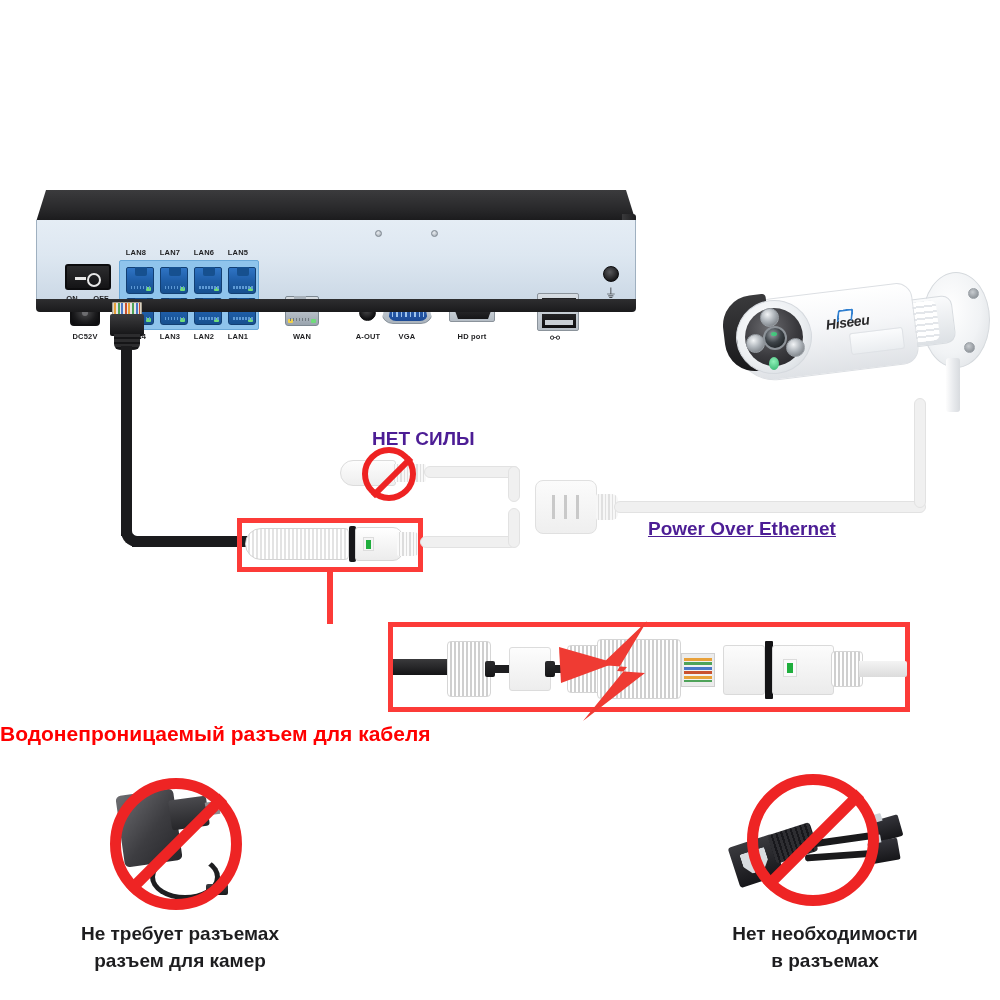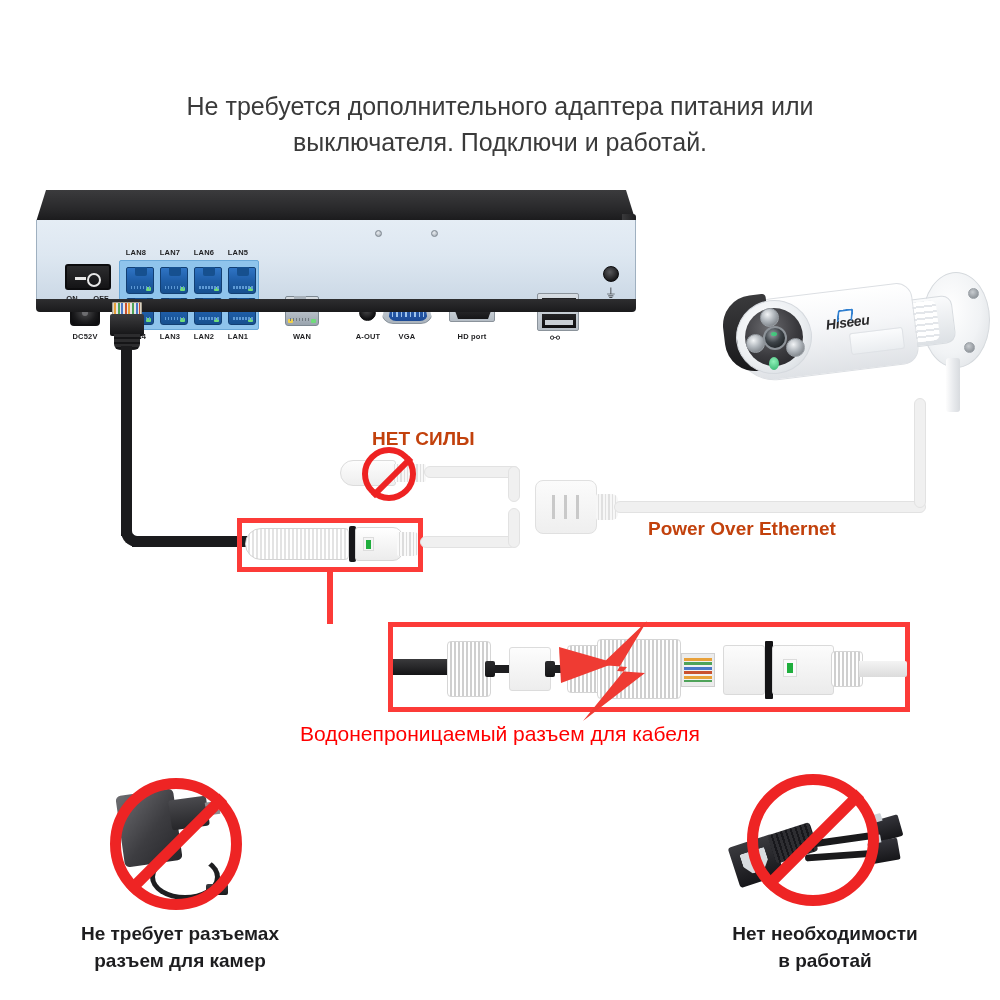--- a/index.html
+++ b/index.html
@@ -369,25 +369,25 @@
     position:absolute; background:#fafafa; border:1px solid #dcdcdc;
   }
   .d-ledbox::after { content:""; position:absolute; left:3px; top:3px; right:3px; bottom:3px;
     background:#1fae3d; }
   .d-greycable {
     position:absolute; background: linear-gradient(180deg,#f4f4f4,#dcdcdc);
   }
   .bolt-flash { position:absolute; left:160px; top:-6px; width:110px; height:102px; }
 
   .cap-red {
-    position:absolute; left:0; top:722px; width:1000px; text-align:center;
-    font-size:21px; font-weight:normal; color:#ff0000;
+    position:absolute; left:0; top:722px; width:1000px; 
+    font-size:21px; font-weight:bold; color:#ff0000;
   }
   .lbl-red {
-    position:absolute; font-size:19px; font-weight:bold; color:#c2410c;
+    position:absolute; font-size:19px; font-weight:bold; color:#4c1d95;
     white-space:nowrap;
   }
 
   
   .bottom { position:absolute; left:0; top:780px; width:1000px; height:220px; }
   .b-item { position:absolute; width:300px; height:220px; }
   .b-art { position:absolute; left:0; top:0; width:300px; height:130px; }
   .b-cap {
     position:absolute; left:0; top:140px; width:300px; text-align:center;
     font-size:19px; font-weight:bold; color:#1d1d1f; line-height:27px;
@@ -480,24 +480,20 @@
   .conn-plug::after {
     content:""; position:absolute; left:2px; top:-6px; width:12px; height:8px;
     background:#cfd4d9; border-radius:1px 1px 0 0;
   }
 </style>
 </head>
 <body>
 
 <div id="stage">
 
-  <div class="subtitle">
-    <span>Не требуется дополнительного адаптера питания или</span><br>
-    <span>выключателя. Подключи и работай.</span>
-  </div>
 
   <div class="nvr">
     <div class="nvr-topslab"></div>
     <div class="nvr-rightcap"></div>
     <div class="nvr-face">
 
       <div class="pwr-switch"></div>
       <div class="plabel" style="left:22px; top:74px; width:26px;">ON</div>
       <div class="plabel" style="left:50px; top:74px; width:28px;">OFF</div>
 
@@ -602,21 +598,21 @@
   </div>
   <div class="wht-cable" style="left:424px; top:466px; width:96px; height:12px; border-radius:6px;"></div>
   <div class="wht-cable" style="left:508px; top:466px; width:12px; height:36px; border-radius:6px;"></div>
 
   <div class="split-box"></div>
   <div class="split-nub"></div>
 
   <div class="wht-cable" style="left:614px; top:501px; width:312px; height:12px; border-radius:6px;"></div>
   <div class="wht-cable" style="left:914px; top:398px; width:12px; height:110px; border-radius:6px;"></div>
 
-  <div class="lbl-red" style="left:648px; top:518px;">Power Over Ethernet</div>
+  <div class="lbl-red" style="left:648px; top:518px;text-decoration:underline;">Power Over Ethernet</div>
 
   <div class="camera">
     <div class="cam-mount"></div>
     <div class="mount-screw" style="left:268px; top:30px;"></div>
     <div class="mount-screw" style="left:264px; top:84px;"></div>
     <div class="cam-neck"></div>
     <div class="cam-knuckle"></div>
     <div class="cam-body"></div>
     <div class="cam-plate"></div>
     <div class="cam-visor"></div>
@@ -686,18 +682,18 @@
         <div class="conn-wire" style="left:132px; top:56px; width:74px; transform:rotate(-8deg);"></div>
         <div class="conn-wire" style="left:130px; top:72px; width:74px; transform:rotate(-4deg);"></div>
         <div class="conn-plug" style="left:196px; top:38px; width:30px; height:22px; transform:rotate(-16deg);"></div>
         <div class="conn-plug" style="left:194px; top:60px; width:30px; height:22px; transform:rotate(-10deg);"></div>
         <div class="ban-big" style="left:72px; top:-6px;">
           <div class="ban-slash" style="left:50px; top:-11px;"></div>
         </div>
       </div>
       <div class="b-cap">
         <span>Нет необходимости</span><br>
-        <span>в работай</span>
+        <span>в разъемах</span>
       </div>
     </div>
   </div>
 
 </div>
 
 </body></html>

